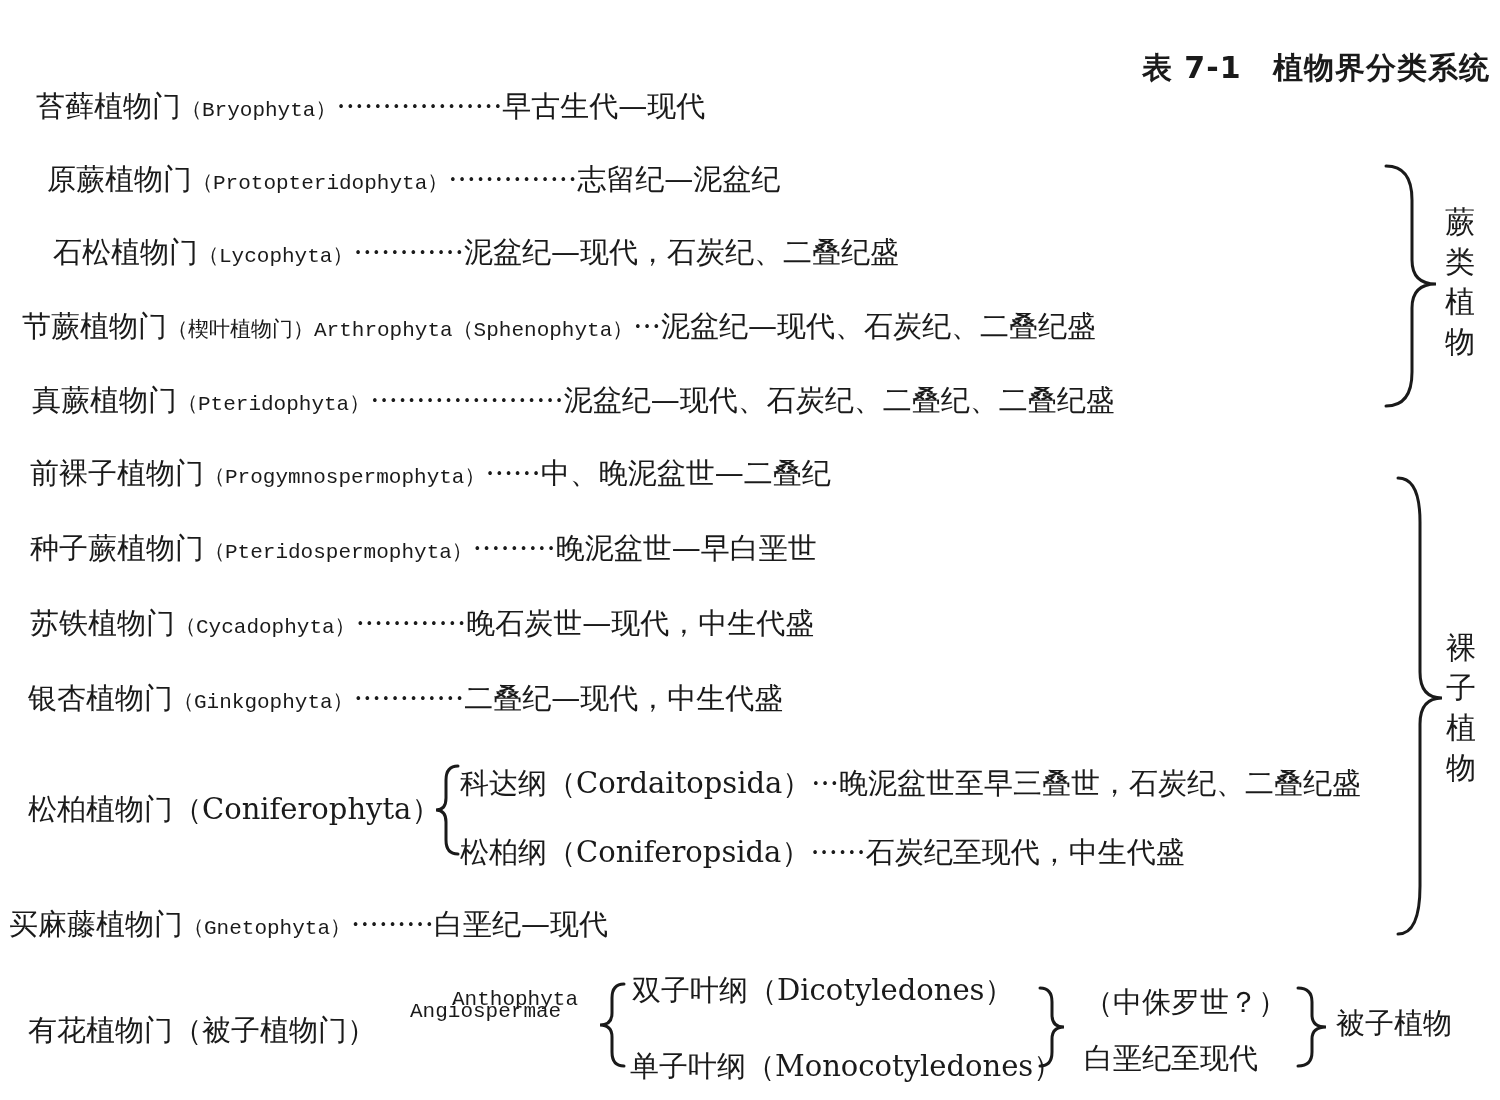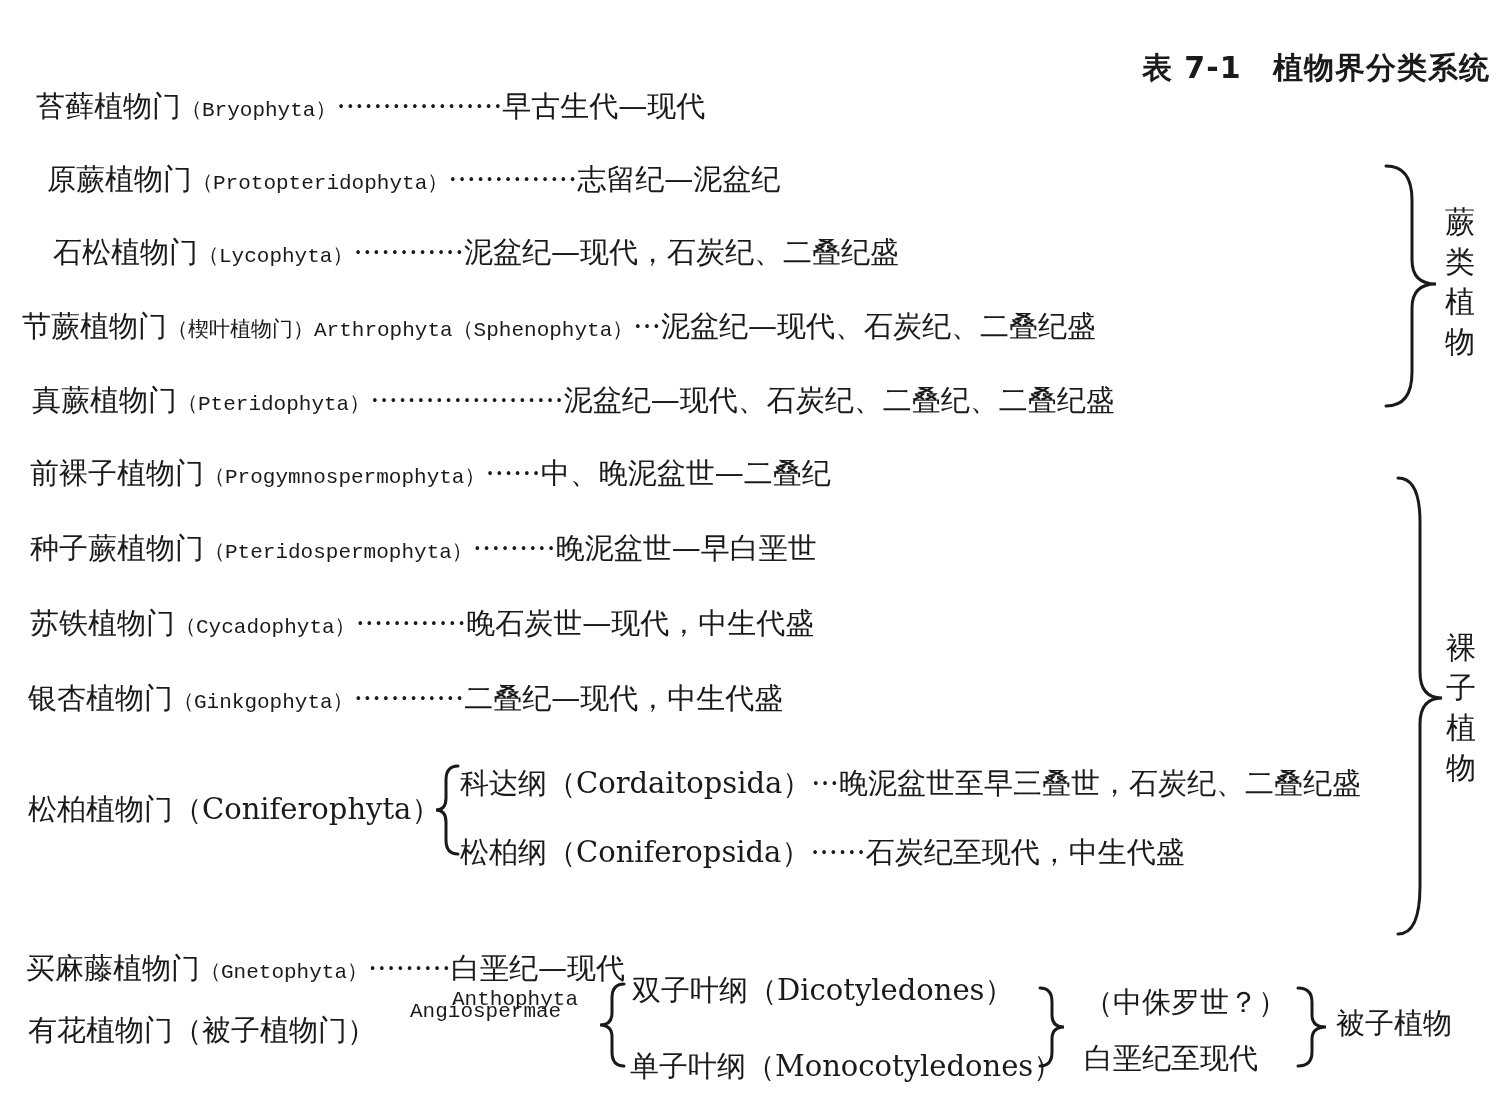--- a/index.html
+++ b/index.html
@@ -55,21 +55,21 @@
 <svg class="br" style="left:432px;top:762px;" width="30" height="96">
   <path d="M26 4 Q14 4 14 18 L14 36 Q14 48 4 48 Q14 48 14 60 L14 78 Q14 92 26 92"></path>
 </svg>
 <div class="t" style="left:460px;top:752px;margin-top:11px;">
   <span>科达纲（Cordaitopsida）</span><span>···</span><span>晚泥盆世至早三叠世，石炭纪、二叠纪盛</span>
 </div>
 <div class="t" style="left:460px;top:832px;">
   <span>松柏纲（Coniferopsida）</span><span>······</span><span>石炭纪至现代，中生代盛</span>
 </div>
 
-<div class="t" style="left:26px;top:904px;margin-top:44px;">
+<div class="t" style="left:9px;top:904px;">
   <span>买麻藤植物门</span><span class="latin">（Gnetophyta）</span><span>·········</span><span>白垩纪—现代</span>
 </div>
 
 <div class="t" style="left:28px;top:1010px;">有花植物门（被子植物门）</div>
 <div class="t latin" style="left:452px;top:980px;">Anthophyta</div>
 <div class="t latin" style="left:410px;top:992px;">Angiospermae</div>
 <svg class="br" style="left:596px;top:980px;" width="32" height="90">
   <path d="M28 4 Q16 4 16 18 L16 33 Q16 45 4 45 Q16 45 16 57 L16 72 Q16 86 28 86"></path>
 </svg>
 <div class="t" style="left:632px;top:970px;">双子叶纲（Dicotyledones）</div>

